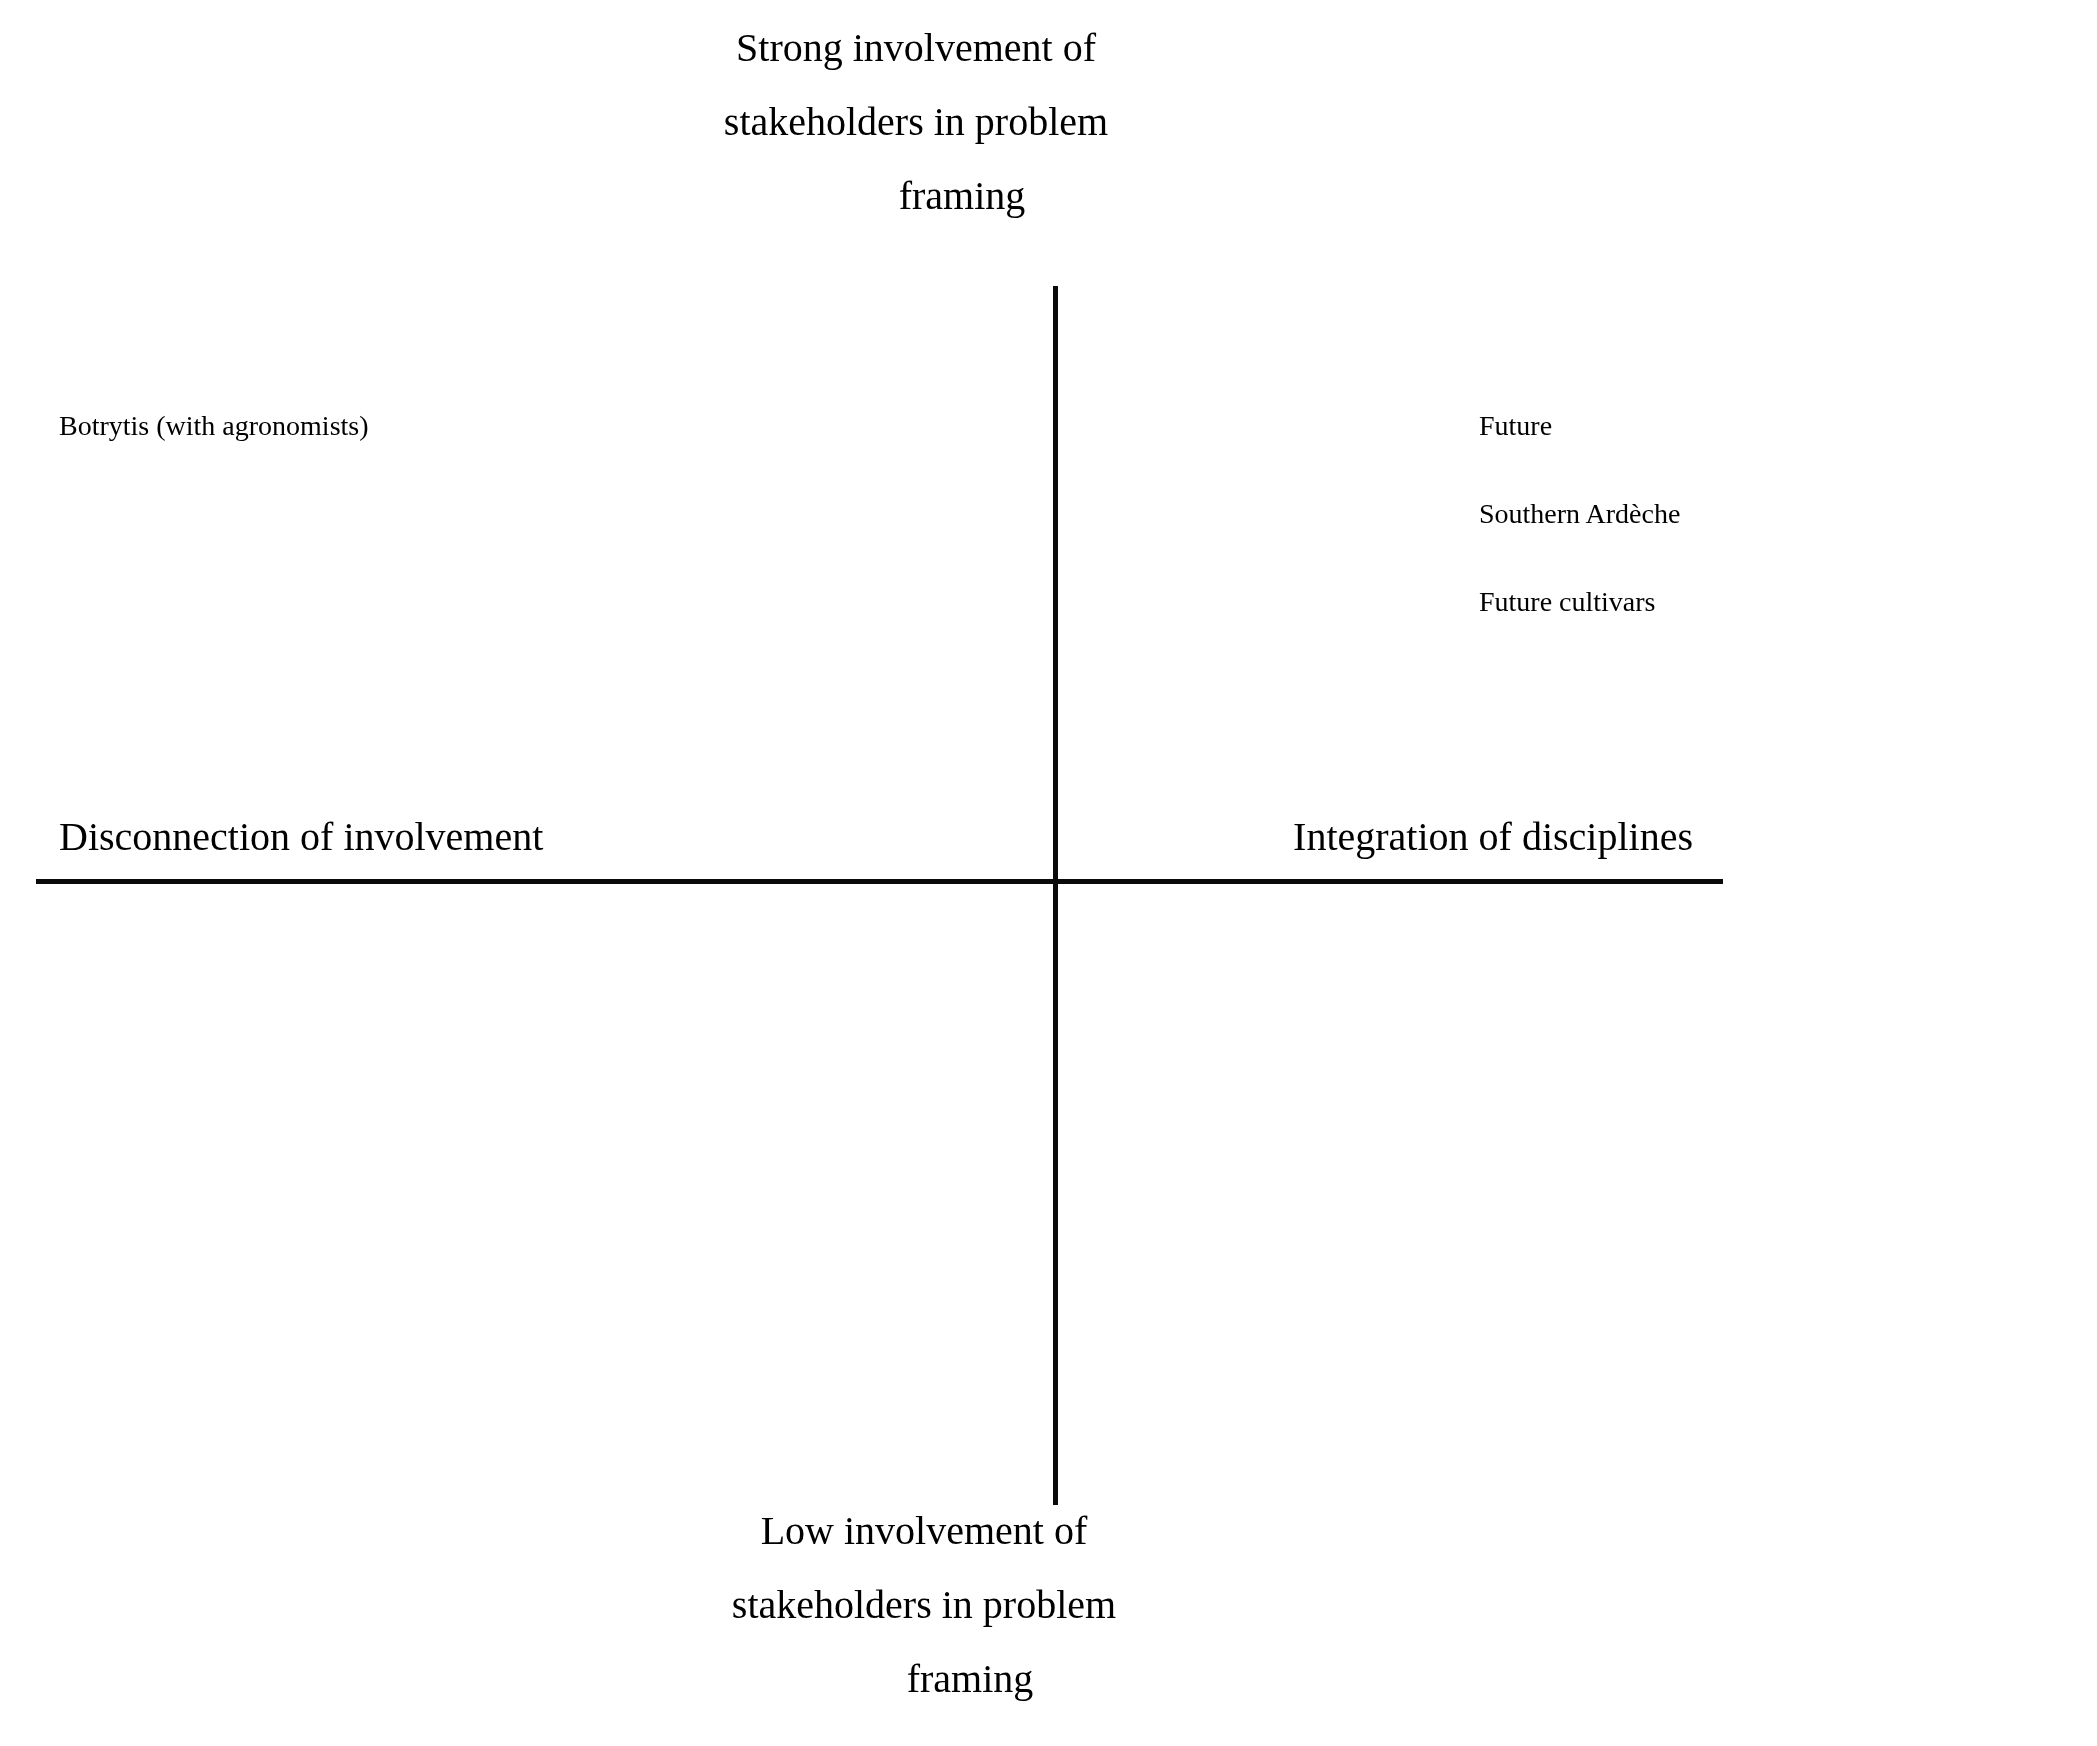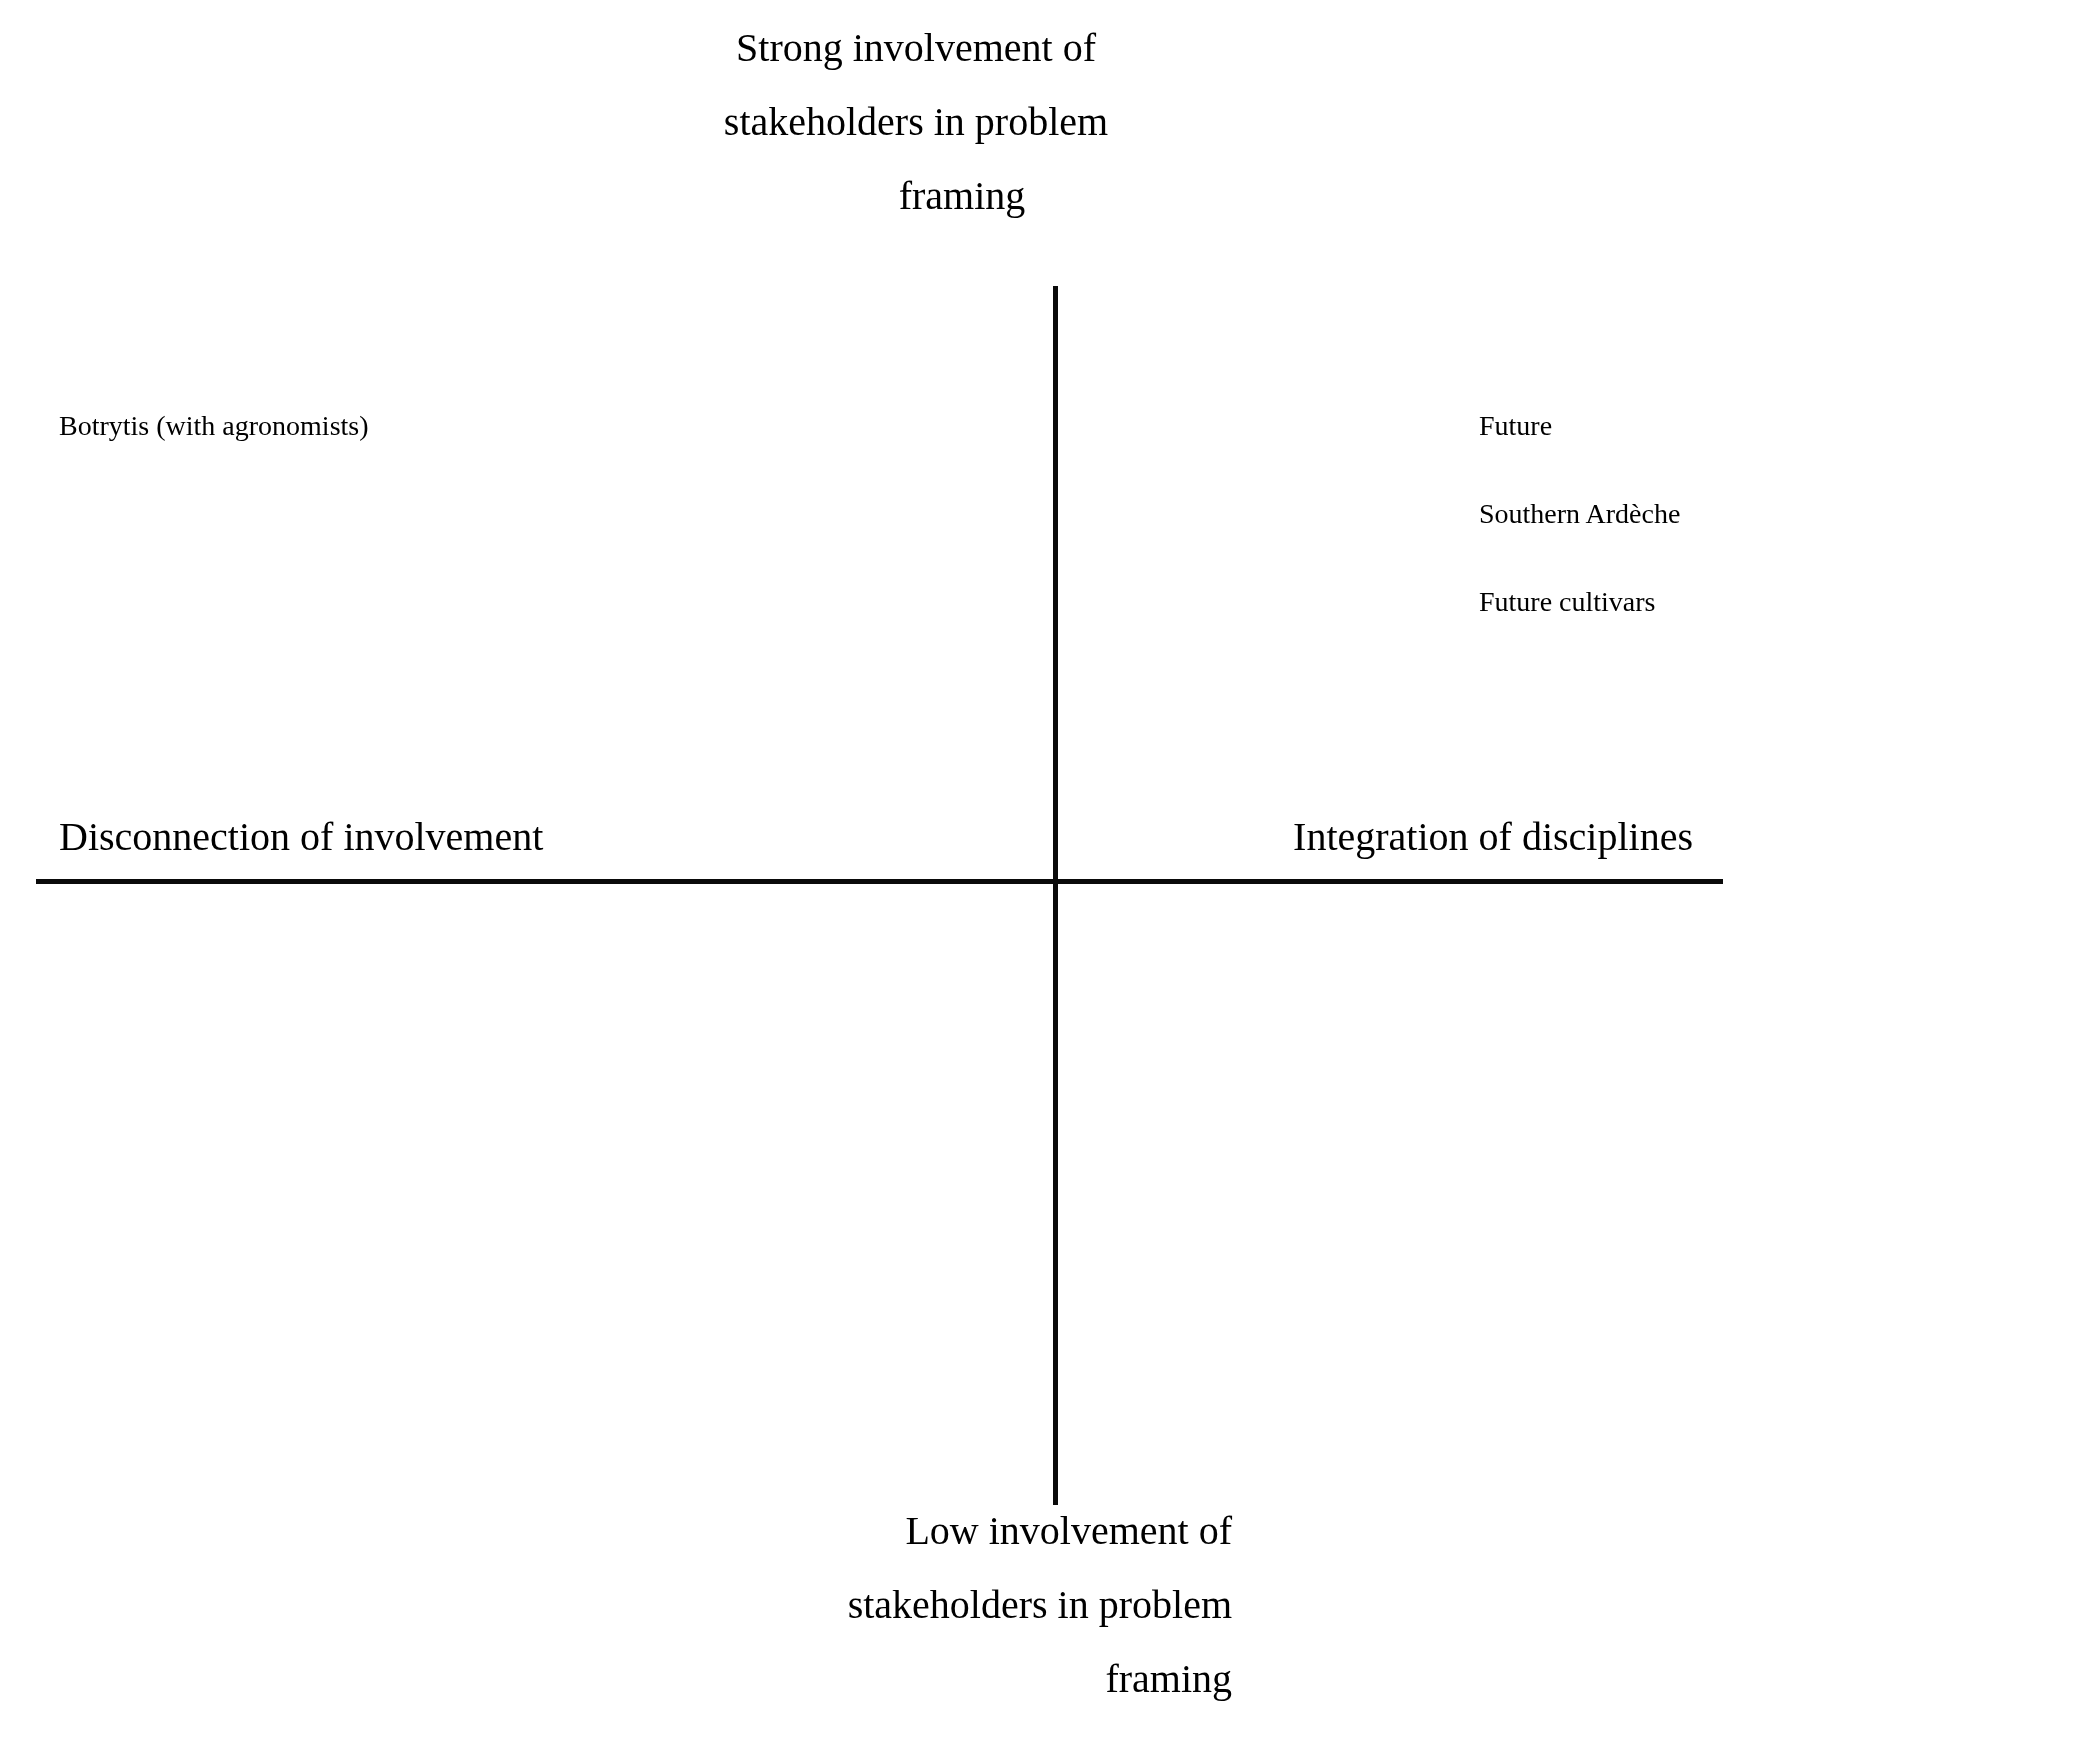--- a/index.html
+++ b/index.html
@@ -48,21 +48,21 @@
   .pole-top .ln1 { display:block; }
   .pole-top .ln2 { display:block; }
   .pole-top .ln3 { display:block; padding-left: 92px; }
 
   
   .pole-bottom {
     position: absolute;
     left: 616px;
     top: 1494px;
     width: 616px;
-    text-align: right;
+    text-align: center;
     font-size: 40px;
     line-height: 74px;
   }
   .pole-bottom .ln1 { display:block; }
   .pole-bottom .ln2 { display:block; }
   .pole-bottom .ln3 { display:block; padding-left: 92px; }
 
   
   .pole-left {
     position: absolute;

